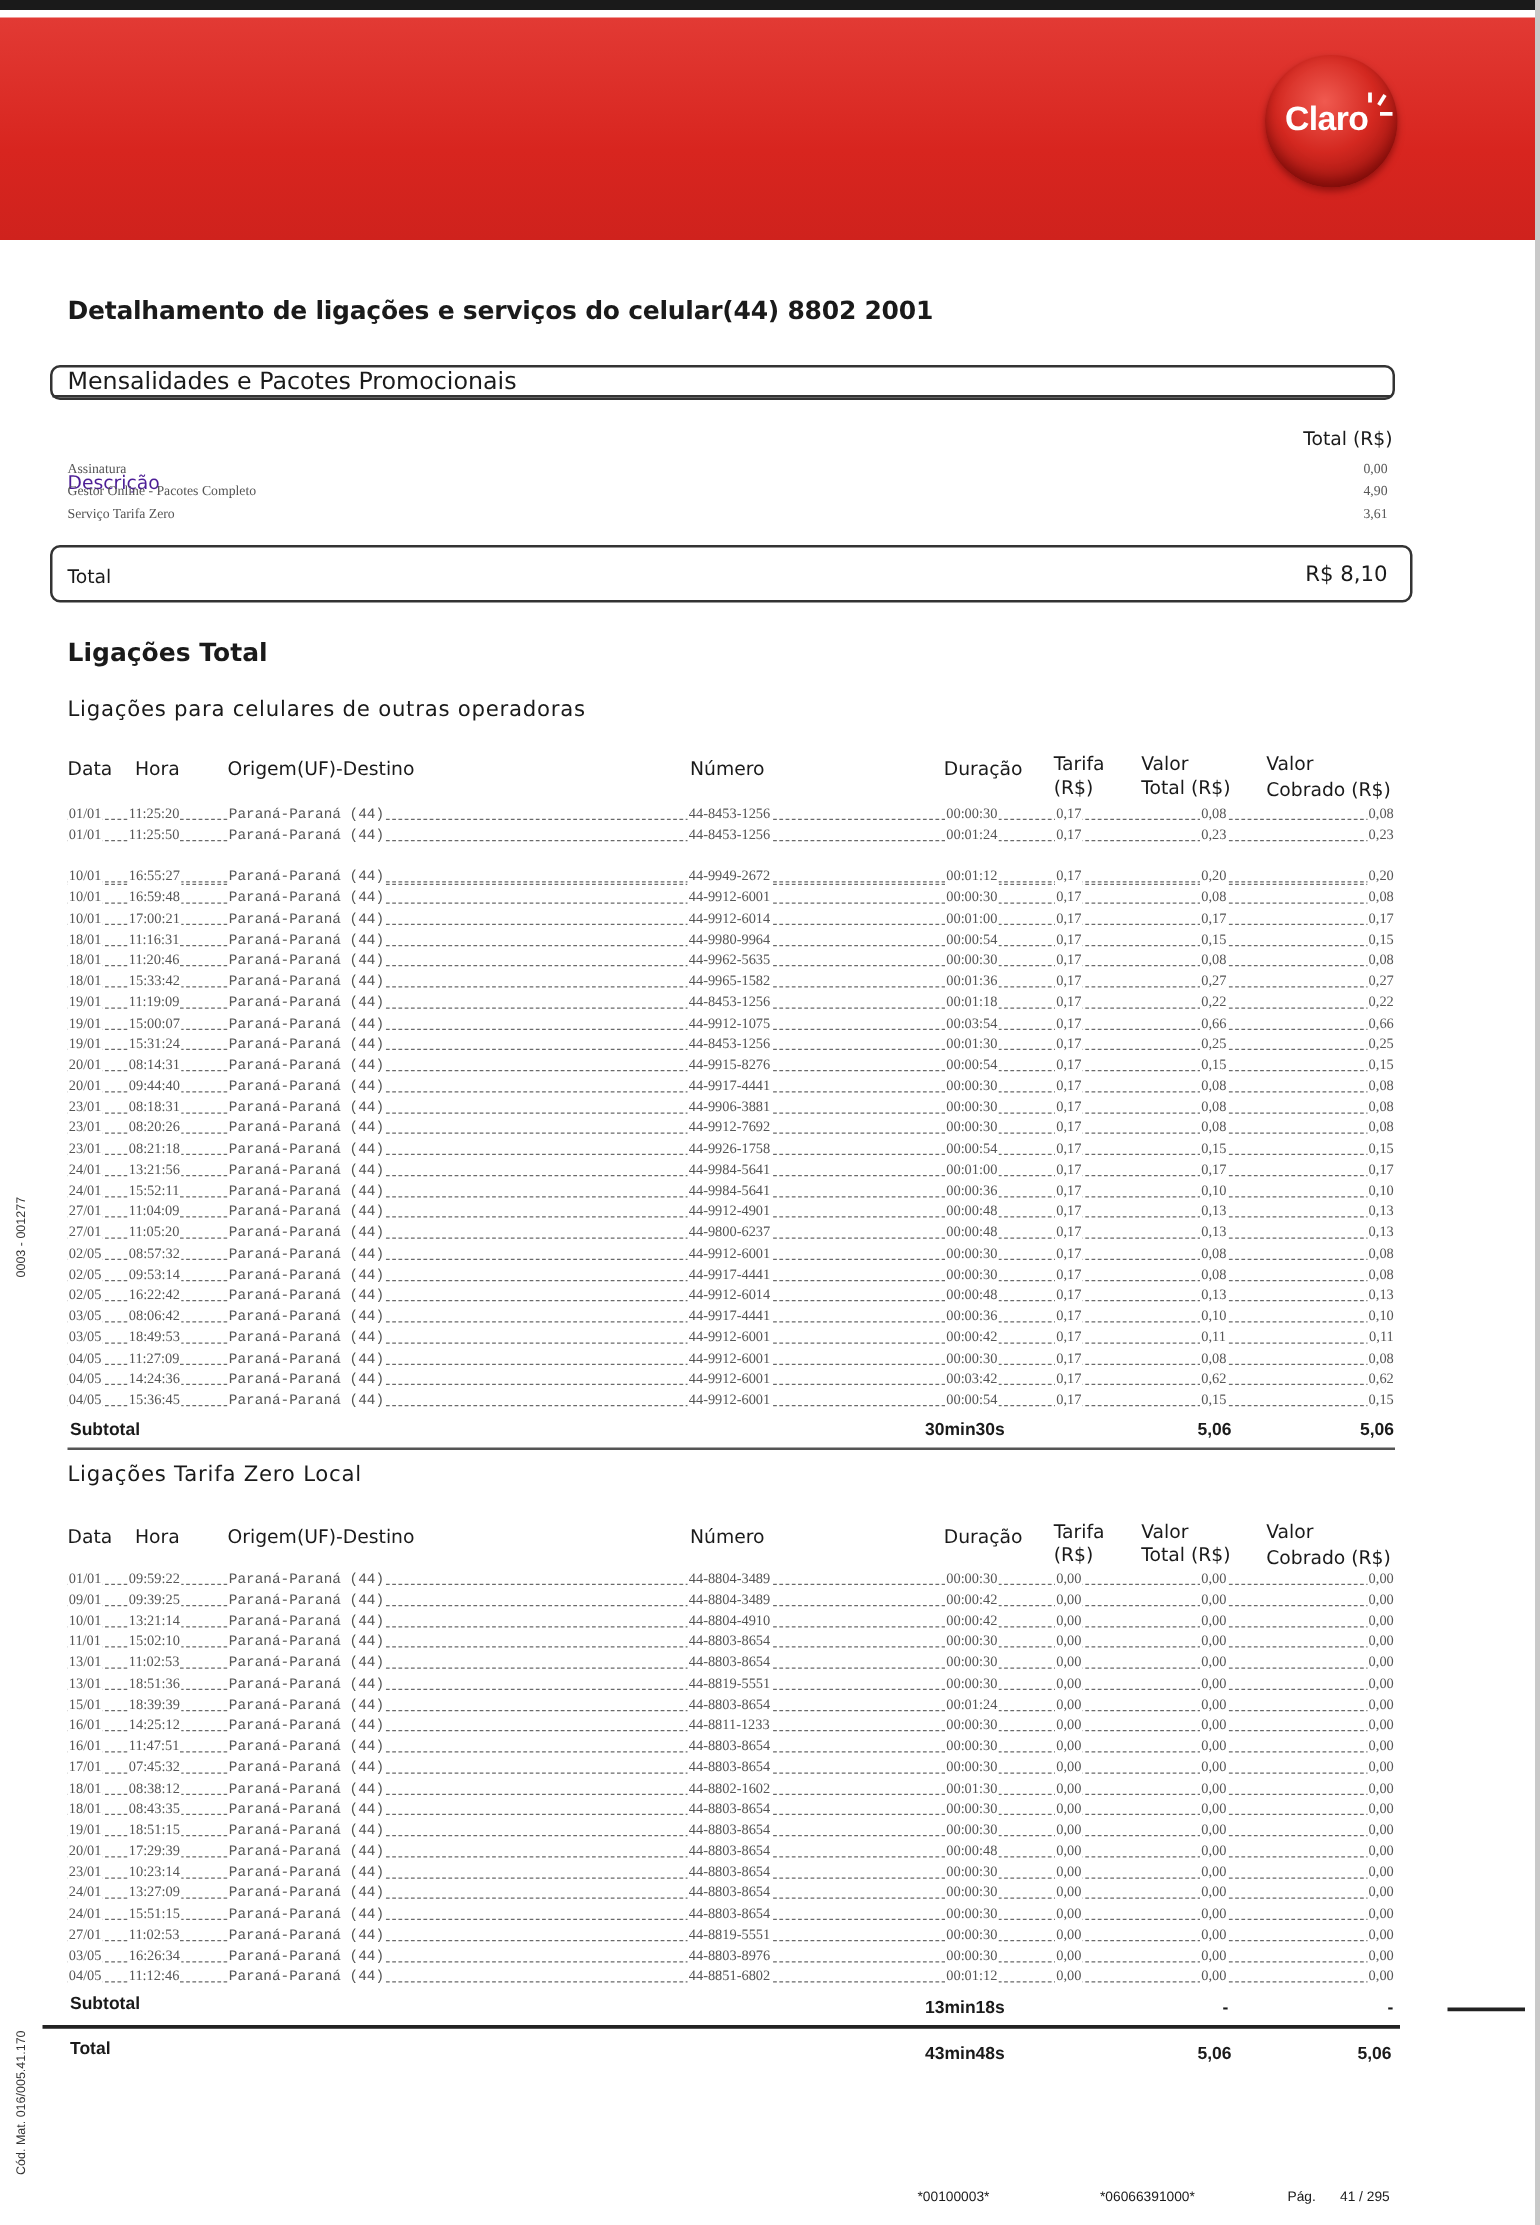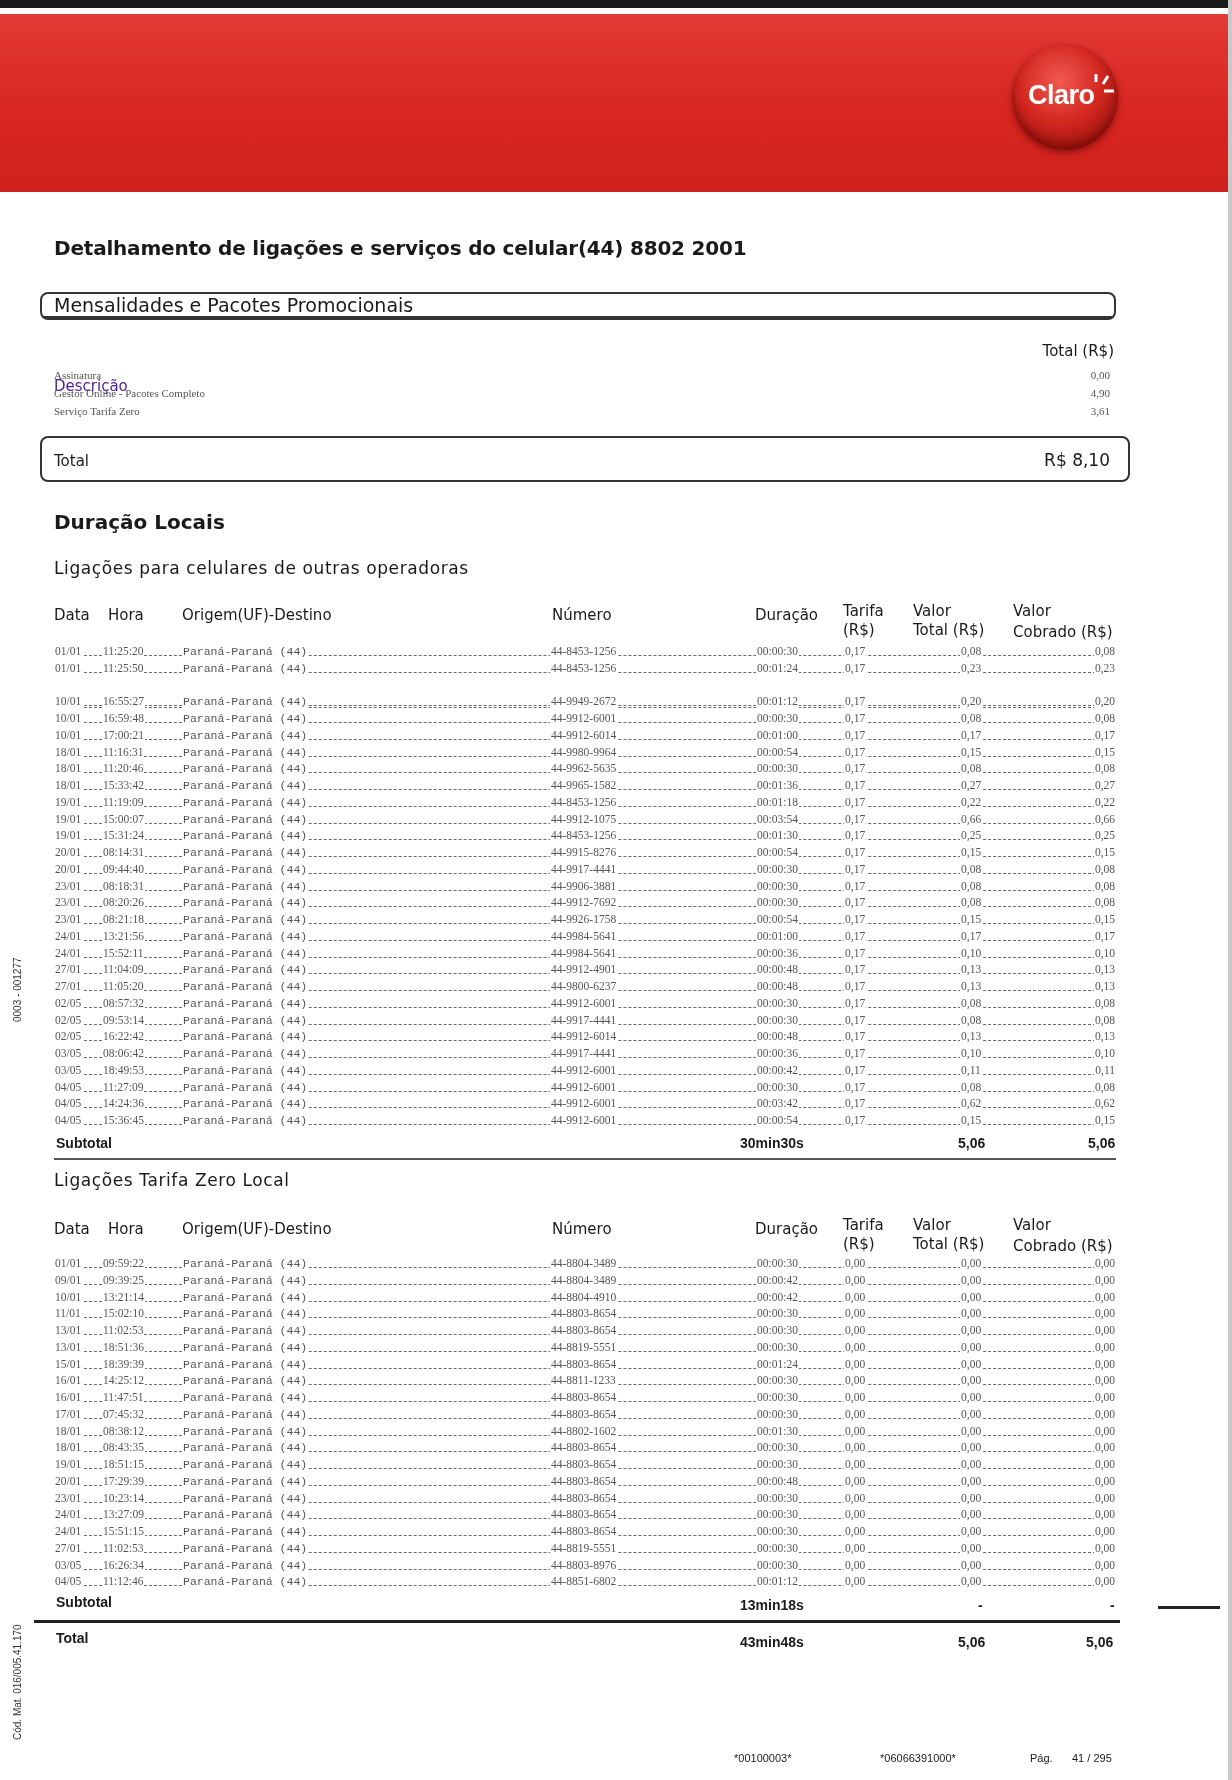--- a/index.html
+++ b/index.html
@@ -115,21 +115,21 @@
 <div class="mens-row" style="top:387px">Gestor Online - Pacotes Completo</div>
 <div class="mens-val" style="top:387px">4,90</div>
 <div class="mens-row" style="top:405px">Serviço Tarifa Zero</div>
 <div class="mens-val" style="top:405px">3,61</div>
 
 <div class="total-box">
   <span class="total-box-label">Total</span>
   <span class="total-box-value">R$ 8,10</span>
 </div>
 
-<div class="h-section">Duração Locais</div>
+<div class="h-section">Ligações Total</div>
 <div class="h-sub" style="top:558px">Ligações para celulares de outras operadoras</div>
 
 <div id="headers-1">
     <div class="col-head" style="left: 54px; top: 606px;">
       <div>Data</div>
     </div>
     <div class="col-head" style="left: 108px; top: 606px;">
       <div>Hora</div>
     </div>
     <div class="col-head" style="left: 182px; top: 606px;">

